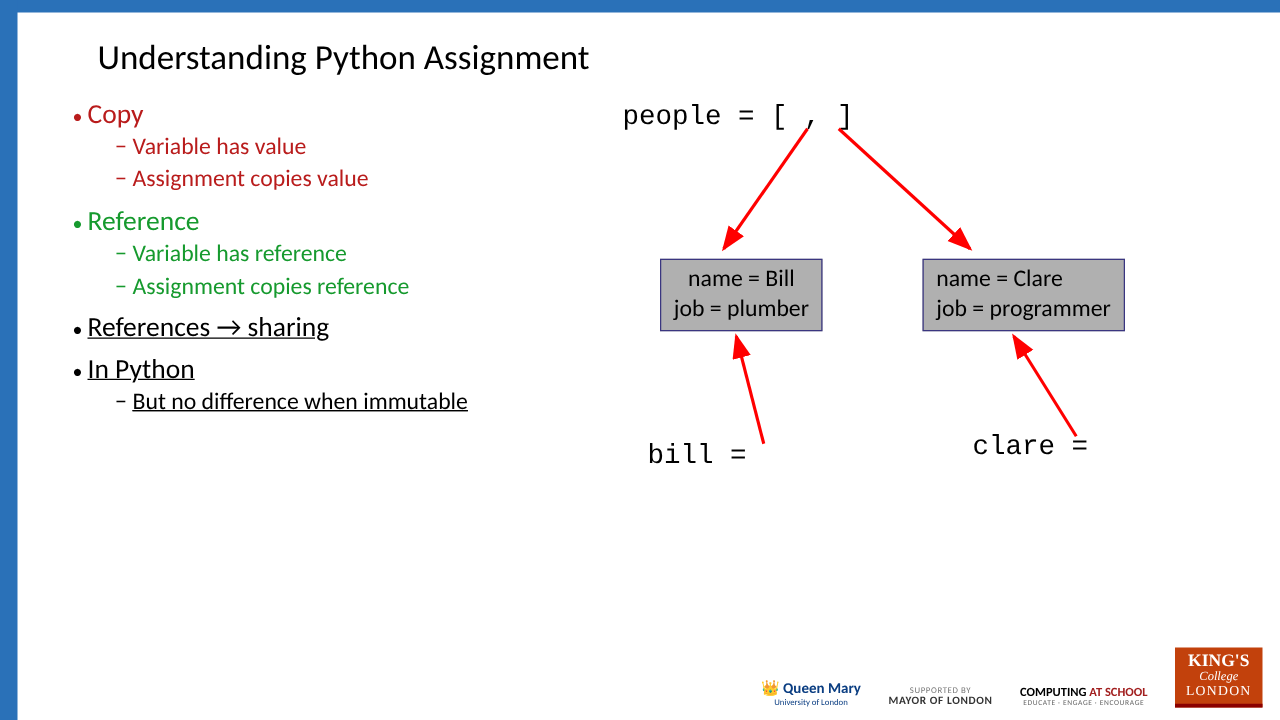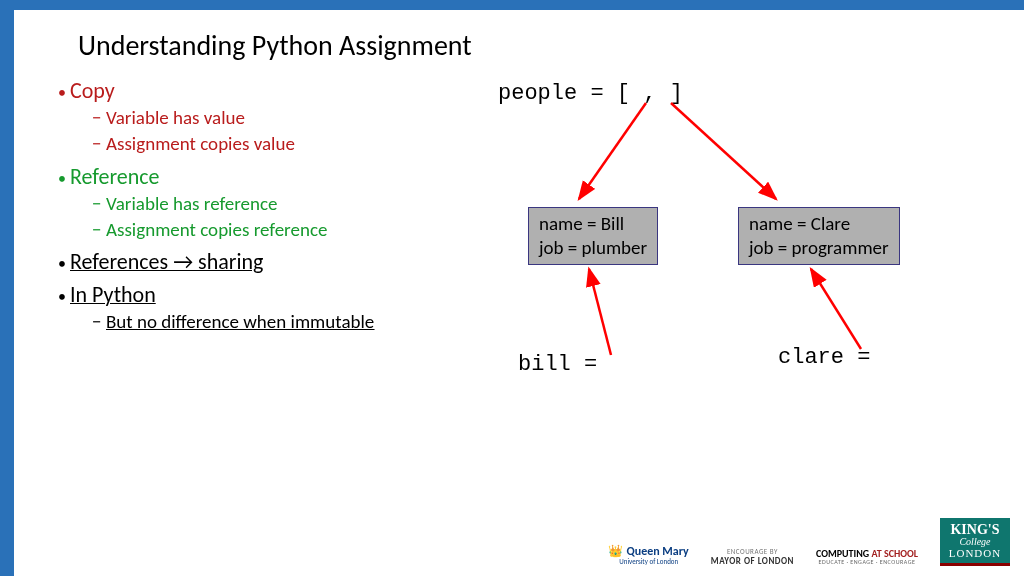--- a/index.html
+++ b/index.html
@@ -66,21 +66,21 @@
   }
   .logo { text-align:center; line-height:1.1; }
   .qm { color:#0b3e82; font-weight:bold; font-size:12px; }
   .qmsub { color:#0b3e82; font-size:7px; }
   .mayor .sup { color:#777; font-size:7px; letter-spacing:.5px; }
   .mayor .main { color:#333; font-weight:bold; font-size:9px; letter-spacing:.5px; }
   .cas .t1 { color:#a21f1f; font-weight:bold; font-size:10px; }
   .cas .t1 b { color:#000; }
   .cas .t2 { color:#666; font-size:6px; letter-spacing:.5px; }
   .kcl {
-    background:#0f766e; color:#fff; width:70px; height:48px;
+    background:#c2410c; color:#fff; width:70px; height:48px;
     display:flex; flex-direction:column; justify-content:center; align-items:center;
     border-bottom:3px solid #8a0000;
     font-family: Georgia, serif;
   }
   .kcl .k { font-size:14px; font-weight:bold; }
   .kcl .c { font-size:10px; font-style:italic; margin-top:-2px; }
   .kcl .l { font-size:11px; letter-spacing:1px; }
 </style>
 </head>
 <body>
@@ -112,21 +112,21 @@
         <ul class="sub black">
           <li><span class="dash">−</span><span>But no difference when immutable</span></li>
         </ul>
       </li>
     </ul>
   </div>
 
   <div class="right">
     <div class="code" style="top:4px; left:40px;">people = [ , ]</div>
 
-    <div class="box" style="top:130px; left:70px;">
+    <div class="box" style="top:130px; left:70px;text-align:center;">
       <div>name = Bill</div>
       <div>job = plumber</div>
     </div>
     <div class="box" style="top:130px; left:280px;">
       <div>name = Clare</div>
       <div>job = programmer</div>
     </div>
 
     <div class="code" style="top:275px; left:60px;">bill =</div>
     <div class="code" style="top:268px; left:320px;">clare =</div>
@@ -144,21 +144,21 @@
     </svg>
   </div>
 </div>
 
 <div class="logos">
   <div class="logo">
     <div class="qm">👑 <span>Queen Mary</span></div>
     <div class="qmsub">University of London</div>
   </div>
   <div class="logo mayor">
-    <div class="sup">ENCOURAGE BY</div>
+    <div class="sup">SUPPORTED BY</div>
     <div class="main">MAYOR OF LONDON</div>
   </div>
   <div class="logo cas">
     <div class="t1"><b>COMPUTING </b><span>AT SCHOOL</span></div>
     <div class="t2">EDUCATE · ENGAGE · ENCOURAGE</div>
   </div>
   <div class="kcl">
     <div class="k">KING'S</div>
     <div class="c">College</div>
     <div class="l">LONDON</div>

